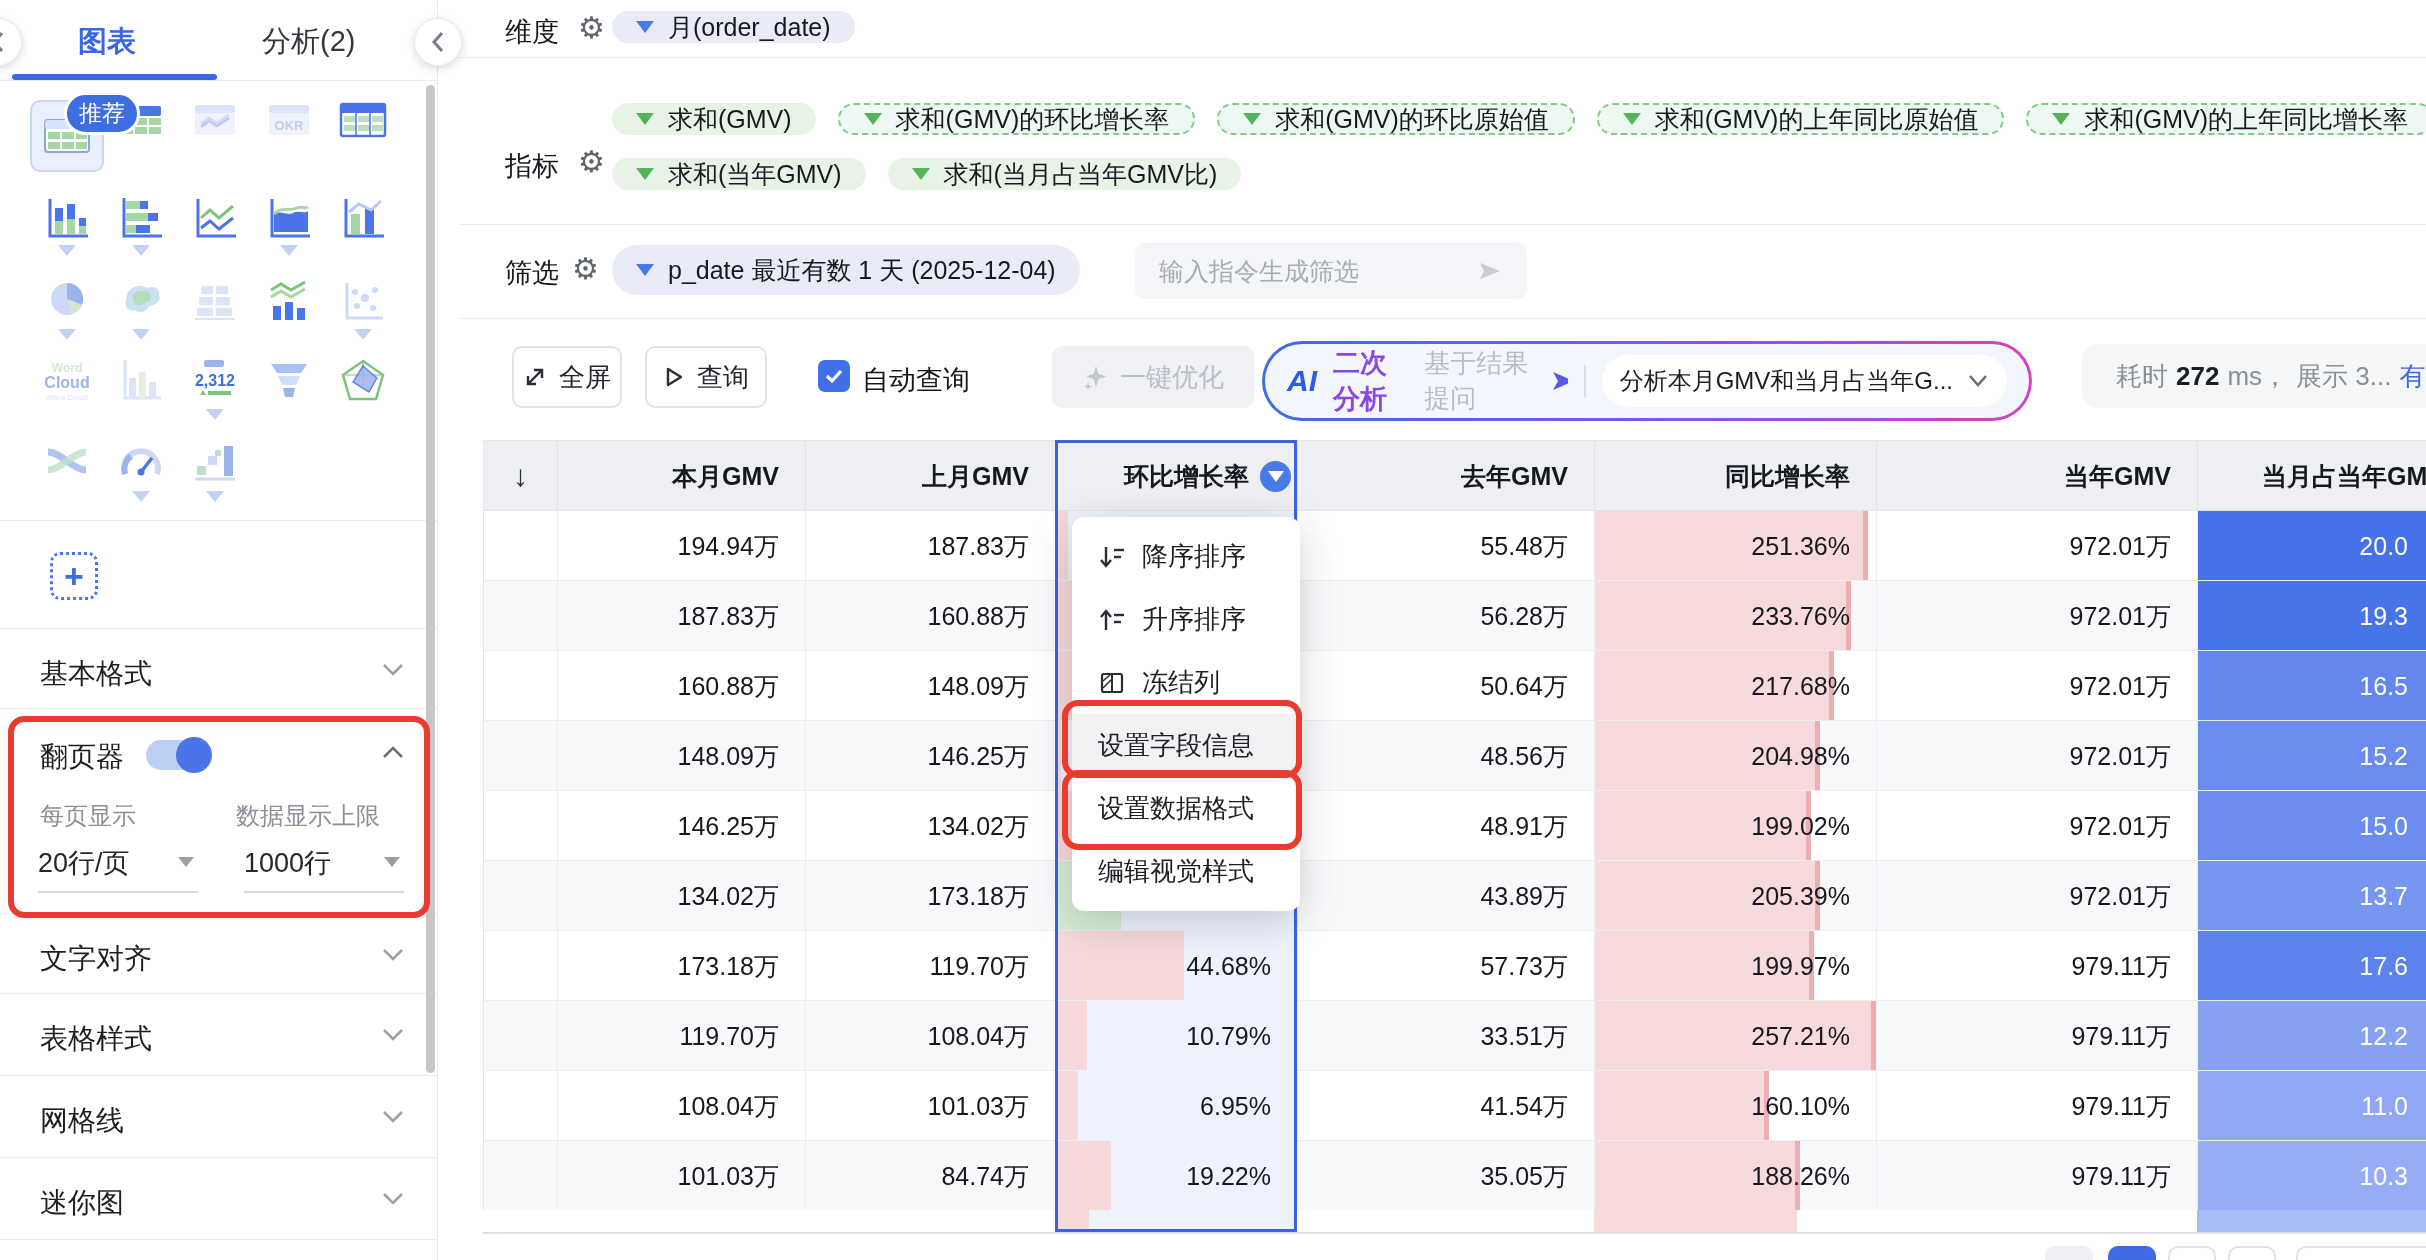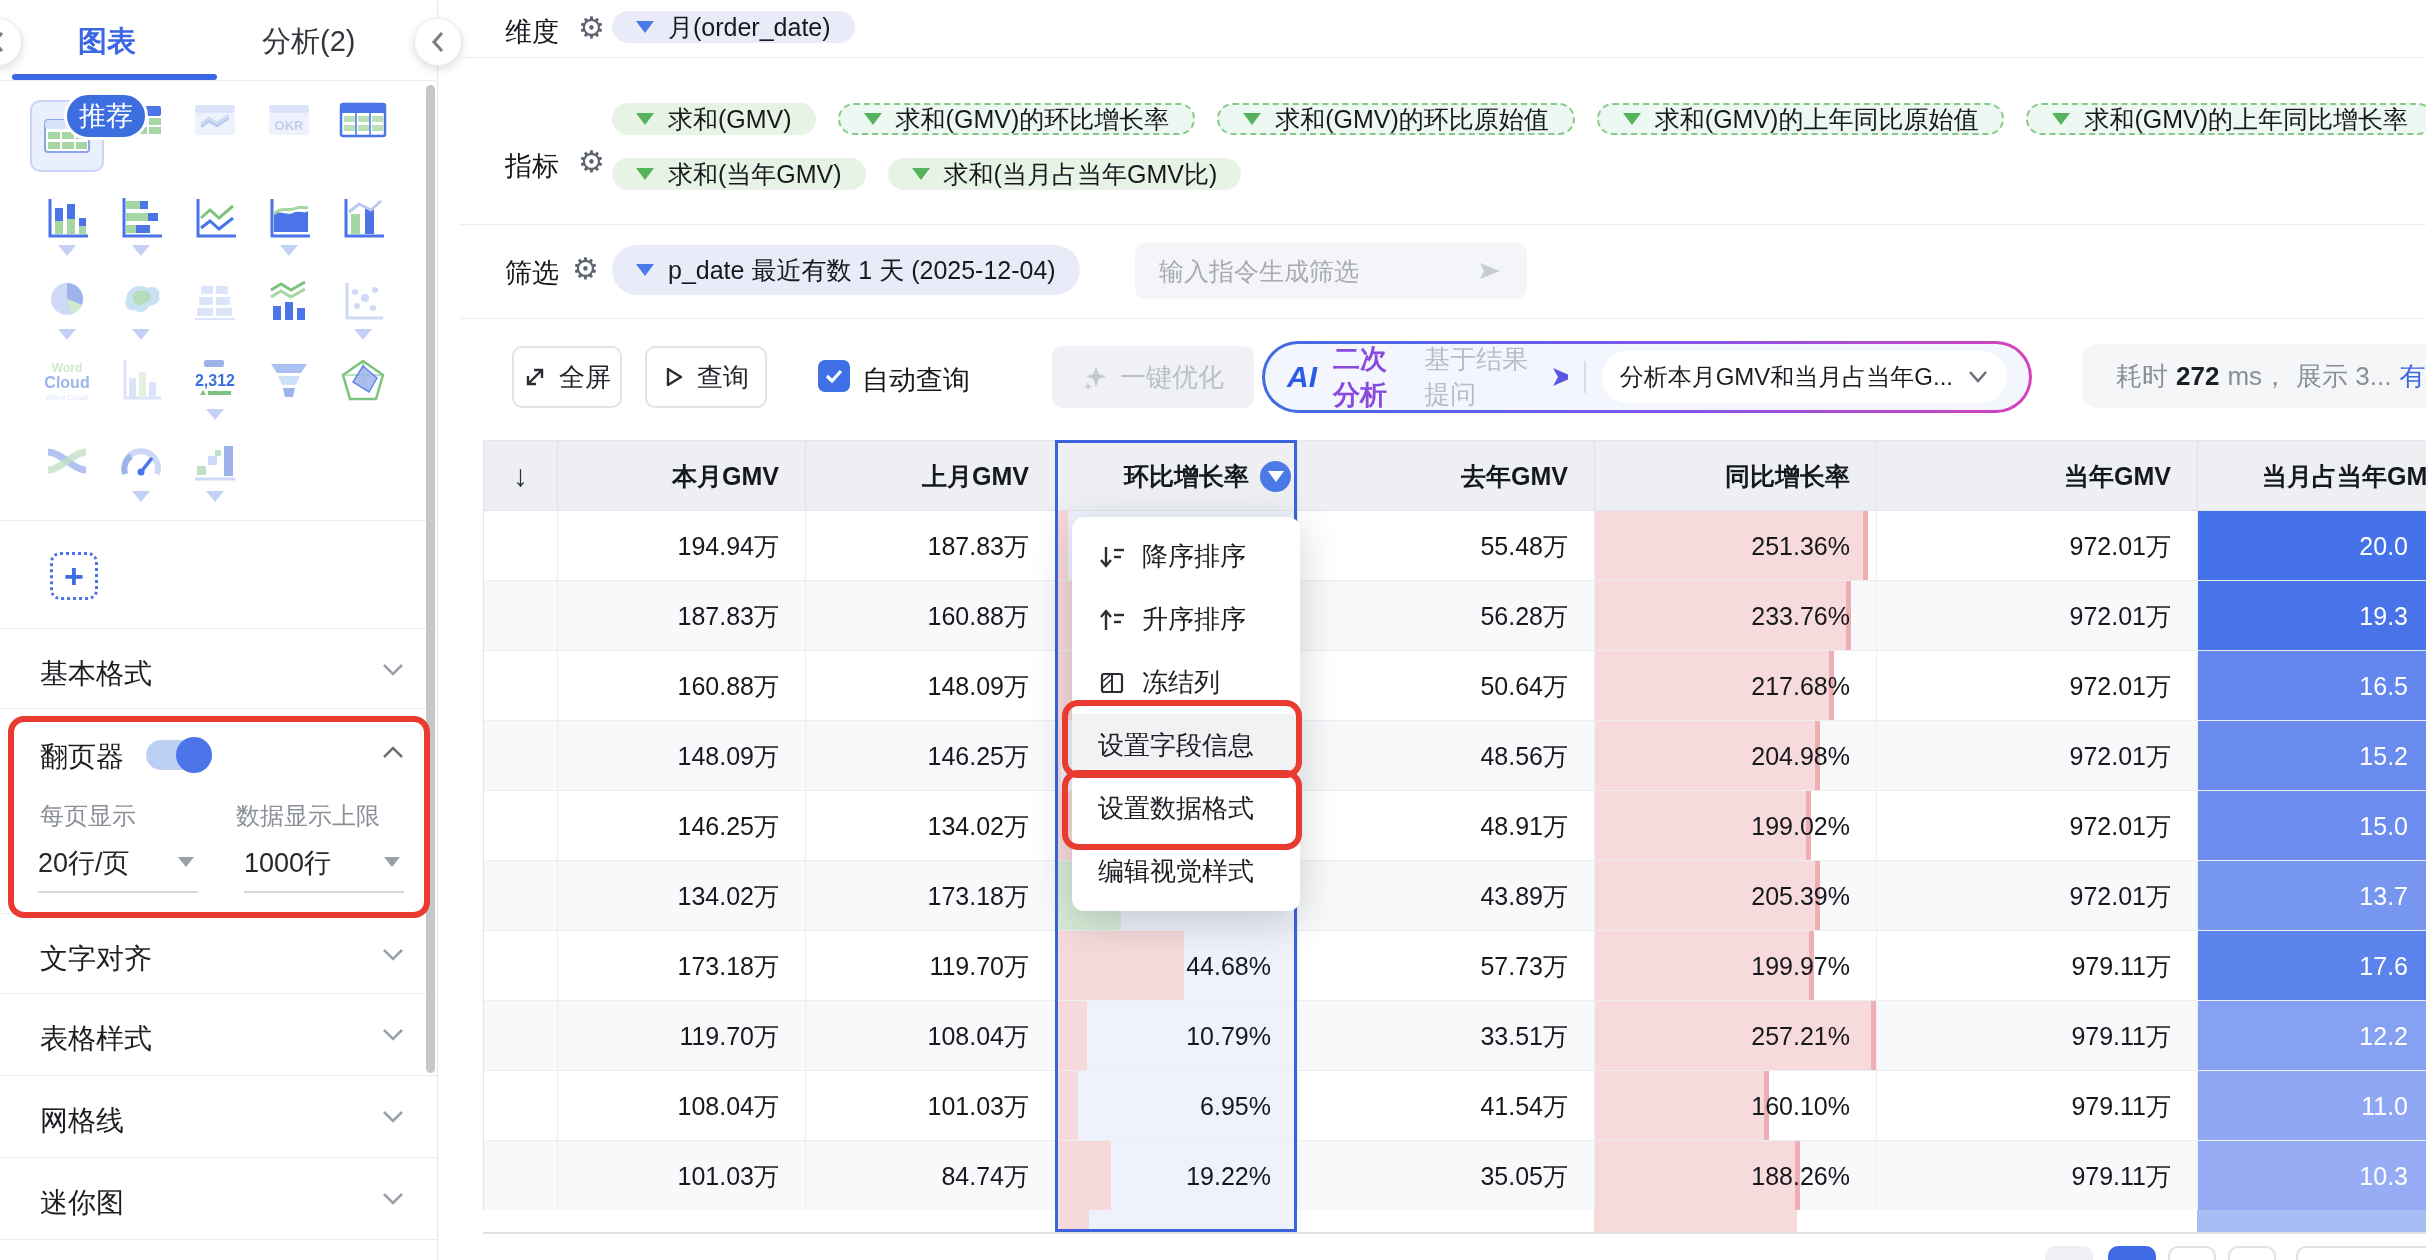--- a/index.html
+++ b/index.html
@@ -12,21 +12,21 @@
   .tab.idle{color:#33363d;}
   .tab-underline{position:absolute;left:12px;top:74px;width:205px;height:6px;background:#3b66e4;border-radius:3px;}
   .hdiv{position:absolute;left:0;width:437px;height:1px;background:#ececef;}
   .vscroll{position:absolute;left:426px;top:85px;width:9px;height:988px;background:#c6c7cb;border-radius:5px;}
   .edge-btn{position:absolute;width:46px;height:46px;border-radius:50%;background:#fff;border:1px solid #ebebee;
             box-shadow:0 3px 10px rgba(0,0,0,.14);display:flex;align-items:center;justify-content:center;z-index:9;}
   .irow{position:absolute;left:30px;display:flex;}
   .icell{width:74px;display:flex;flex-direction:column;align-items:center;}
   .icell.sel{position:relative;background:#e9effc;border:2px solid #c7d6f6;border-radius:10px;width:70px;height:68px;justify-content:center;}
   .dtri{width:0;height:0;border-left:9px solid transparent;border-right:9px solid transparent;border-top:11px solid #c3d2f4;margin-top:5px;}
-  .badge{position:absolute;left:64px;top:92px;background:#3d6ee0;color:#fff;font-size:27px;padding:3px 12px;
+  .badge{position:absolute;left:64px;top:92px;background:#3d6ee0;color:#fff;font-size:23px;padding:3px 12px;
          border-radius:999px;border:3px solid #fff;z-index:3;text-align:right;}
   .addbox{position:absolute;left:50px;top:552px;width:42px;height:42px;border:3px dotted #4a74e8;border-radius:10px;
           display:flex;align-items:center;justify-content:center;color:#3d6ee0;font-size:34px;font-weight:700;}
   .sec-title{position:absolute;left:40px;font-size:28px;color:#1c1e23;}
   .chev{position:absolute;left:380px;}
   .lab-sm{position:absolute;font-size:24px;color:#8a8f99;}
   .sel-box{position:absolute;width:160px;border-bottom:2px solid #d8d8dc;font-size:27px;color:#24262b;padding-bottom:10px;}
   .sel-box .tri9{position:absolute;right:4px;top:12px;width:0;height:0;border-left:8px solid transparent;border-right:8px solid transparent;border-top:10px solid #9aa0a8;}
   .toggle{position:absolute;left:146px;top:740px;width:64px;height:30px;border-radius:16px;background:#bcd0f5;}
   .toggle .knob{position:absolute;right:-2px;top:-3px;width:36px;height:36px;border-radius:50%;background:#4a74e8;}
@@ -43,21 +43,21 @@
   .pill.dash{background:#eef8f2;border:2px dashed #82ca85;}
   .pillrow{position:absolute;display:flex;gap:22px;}
   .filter-input{position:absolute;left:1135px;top:243px;width:392px;height:56px;background:#f4f5f8;border-radius:10px;
                 display:flex;align-items:center;padding:0 24px;box-sizing:border-box;font-size:25px;color:#a8abb3;}
   
   .btn{position:absolute;top:346px;height:62px;background:#fff;border:2px solid #e2e3e7;border-radius:10px;
        display:flex;align-items:center;justify-content:center;gap:12px;font-size:26px;color:#23262c;box-sizing:border-box;}
   .btn.dis{background:#f0f1f4;border:none;color:#b9bec8;}
   .chk{position:absolute;left:818px;top:360px;width:32px;height:32px;background:#4070e8;border-radius:7px;
        display:flex;align-items:center;justify-content:center;}
-  .ai-panel{position:absolute;left:1262px;top:341px;width:770px;height:72px;border-radius:999px;
+  .ai-panel{position:absolute;left:1262px;top:341px;width:770px;height:80px;border-radius:999px;
             border:3px solid transparent;box-sizing:border-box;
             background:linear-gradient(#f4f6fe,#f4f6fe) padding-box,linear-gradient(90deg,#3d6ee0,#7b56ee,#d543b9) border-box;
             display:flex;align-items:center;padding:0 22px;gap:16px;}
   .ai-capsule{background:#fff;border-radius:999px;height:52px;display:flex;align-items:center;gap:14px;
               padding:0 18px;font-size:24px;color:#1b1d22;white-space:nowrap;}
   .stats{position:absolute;left:2082px;top:344px;width:360px;height:64px;background:#f5f6f8;border-radius:16px;
          display:flex;align-items:center;padding-left:34px;font-size:26px;color:#8a8f99;gap:8px;white-space:nowrap;box-sizing:border-box;}
   
   .tbl{position:absolute;left:483px;top:440px;width:1943px;display:grid;z-index:1;
        grid-template-columns:74px 248px 250px 242px 297px 282px 321px 229px;grid-auto-rows:70px;

